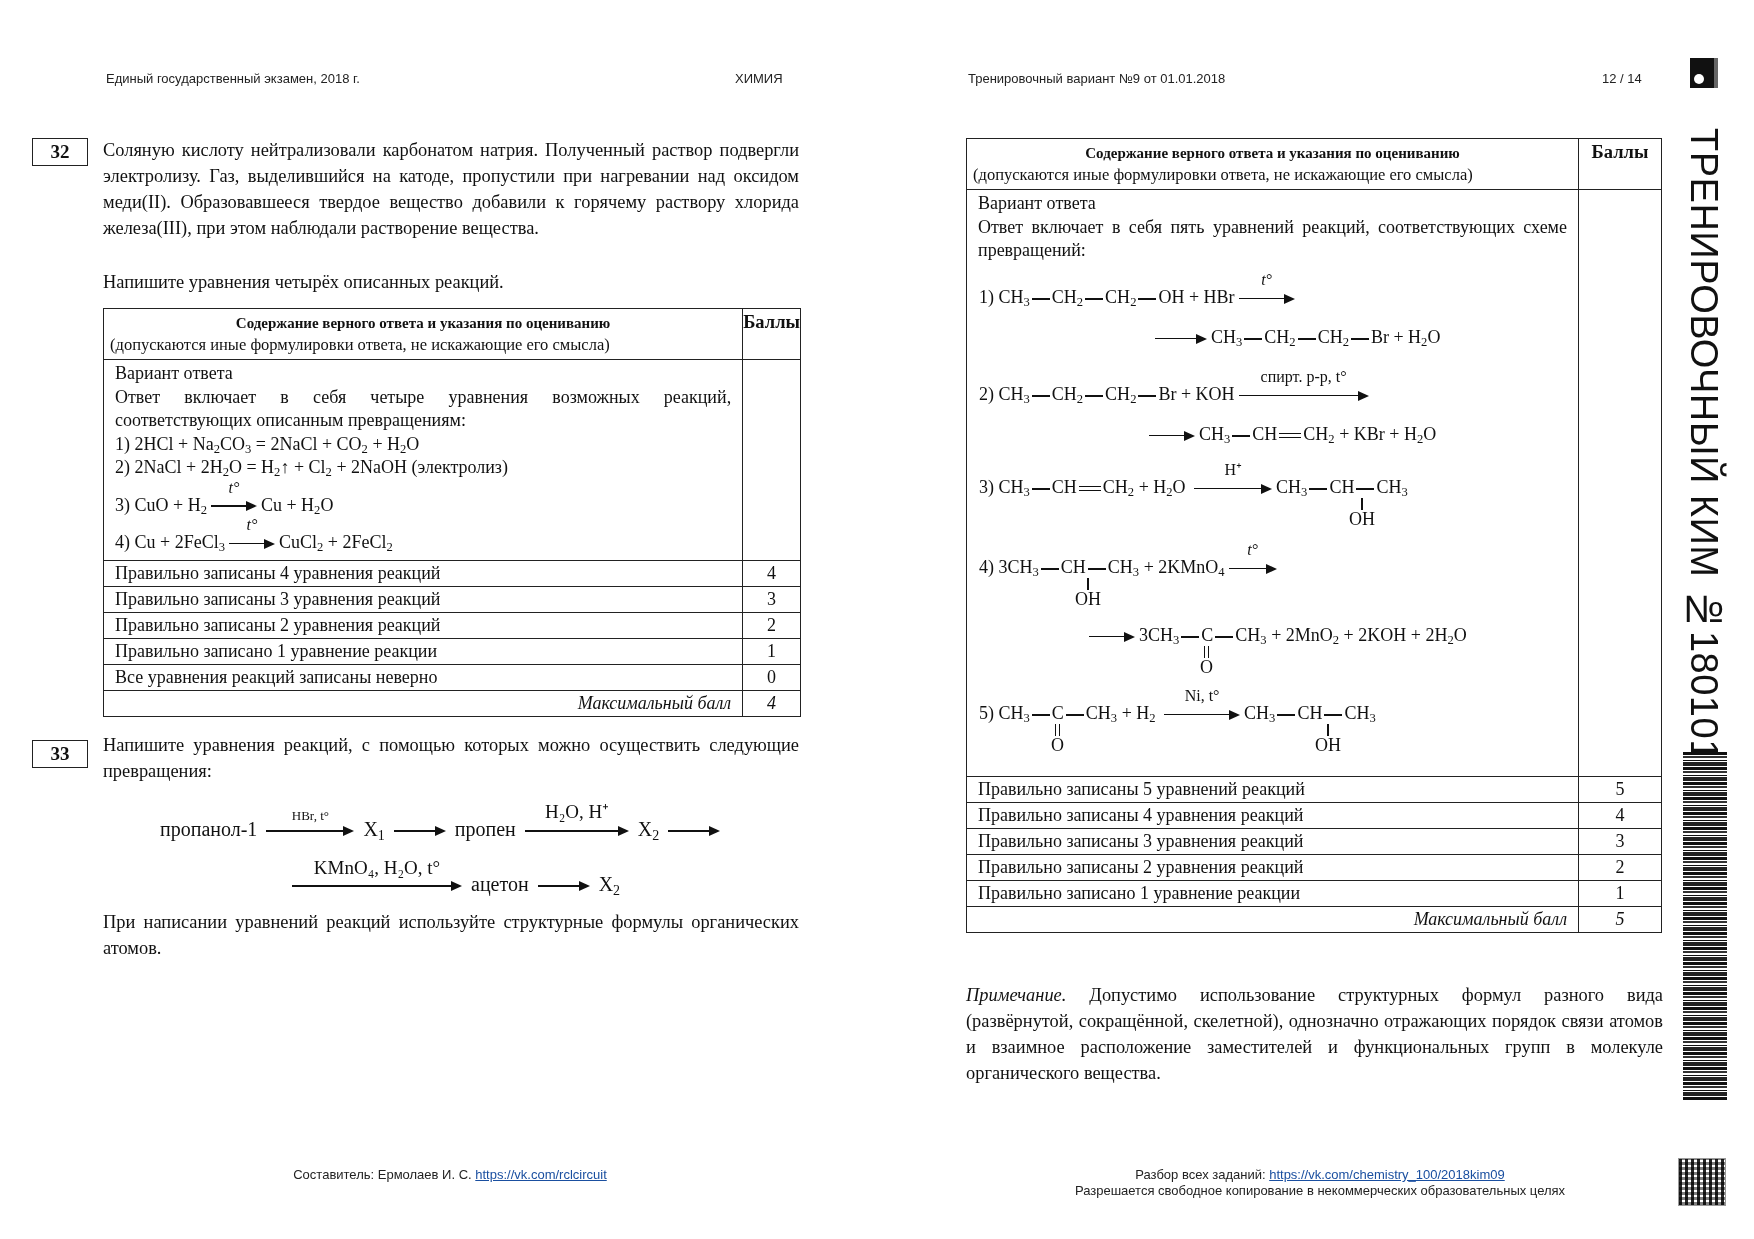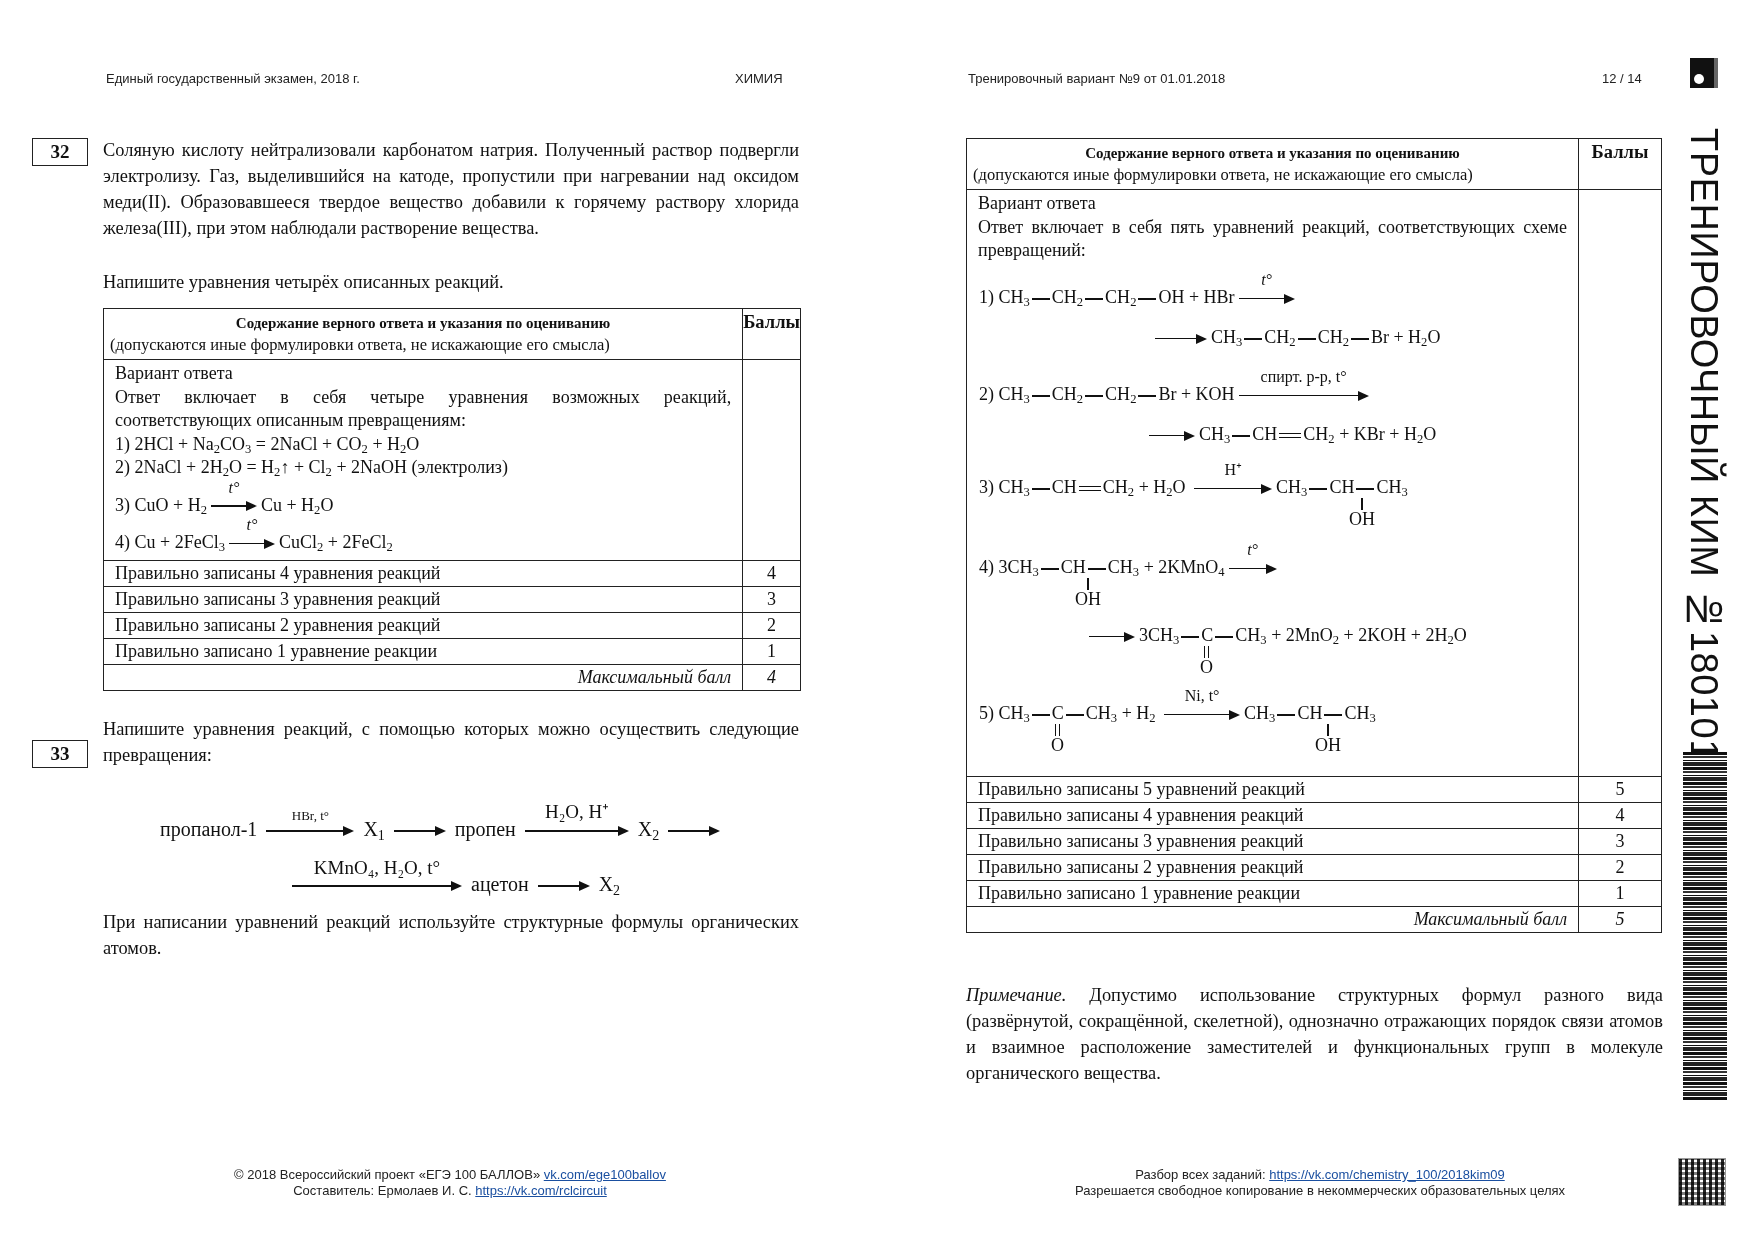--- a/index.html
+++ b/index.html
@@ -87,28 +87,32 @@
       </tr>
   <tr class="row">
         <td>Правильно записаны 2 уравнения реакций</td>
         <td class="pts">2</td>
       </tr>
   <tr class="row">
         <td>Правильно записано 1 уравнение реакции</td>
         <td class="pts">1</td>
       </tr>
   <tr class="row">
+        <td>Все уравнения реакций записаны неверно</td>
+        <td class="pts">0</td>
+      </tr>
+  <tr class="row">
         <td class="ital" style="text-align:right;">Максимальный балл</td>
         <td class="pts ital">4</td>
       </tr>
 </tbody>
   </table>
 
 <div class="task-num" style="left:32px; top:740px;">33</div>
-<div class="abs serif para" style="left:103px; top:716px; width:696px;">Напишите уравнения реакций, с помощью которых можно осуществить следующие превращения:</div>
+<div class="abs serif para" style="left:103px; top:732px; width:696px;">Напишите уравнения реакций, с помощью которых можно осуществить следующие превращения:</div>
 
 <div class="eq" style="left:160px; top:818px; font-size:20px;">
   <span>пропанол-1</span>
   <span class="arrow" style="width:88px;"><span class="line"></span><span class="head"></span><span class="cond" style="font-size:13px;">HBr, t°</span></span>
   <span>X</span><sub>1</sub>
   <span class="arrow" style="width:52px;"><span class="line"></span><span class="head"></span></span>
   <span>пропен</span>
   <span class="arrow" style="width:104px;"><span class="line"></span><span class="head"></span><span class="cond" style="font-size:19px;">H₂O, H⁺</span></span>
   <span>X</span><sub>2</sub>
   <span class="arrow" style="width:52px;"><span class="line"></span><span class="head"></span></span>
@@ -183,19 +187,18 @@
   <tr class="row">
         <td class="ital" style="text-align:right;">Максимальный балл</td>
         <td class="pts ital">5</td>
       </tr>
 </tbody>
   </table>
 
 <div class="abs serif para" style="left:966px; top:982px; width:697px;"><span class="ital">Примечание.</span><span> Допустимо использование структурных формул разного вида (развёрнутой, сокращённой, скелетной), однозначно отражающих порядок связи атомов и взаимное расположение заместителей и функциональных групп в молекуле органического вещества.</span></div>
 
 <div class="abs sans footer" style="left:150px; top:1167px; width:600px;">
-  <div><span>© 2018 Всероссийский проект «ЕГЭ 100 БАЛЛОВ» </span><span class="link">vk.com/ege100ballov</span></div>
   <div><span>Составитель: Ермолаев И. С. </span><span class="link">https://vk.com/rclcircuit</span></div>
 </div>
 <div class="abs sans footer" style="left:1010px; top:1167px; width:620px;">
   <div><span>Разбор всех заданий: </span><span class="link">https://vk.com/chemistry_100/2018kim09</span></div>
   <div>Разрешается свободное копирование в некоммерческих образовательных целях</div>
 </div>
 
 </body></html>

